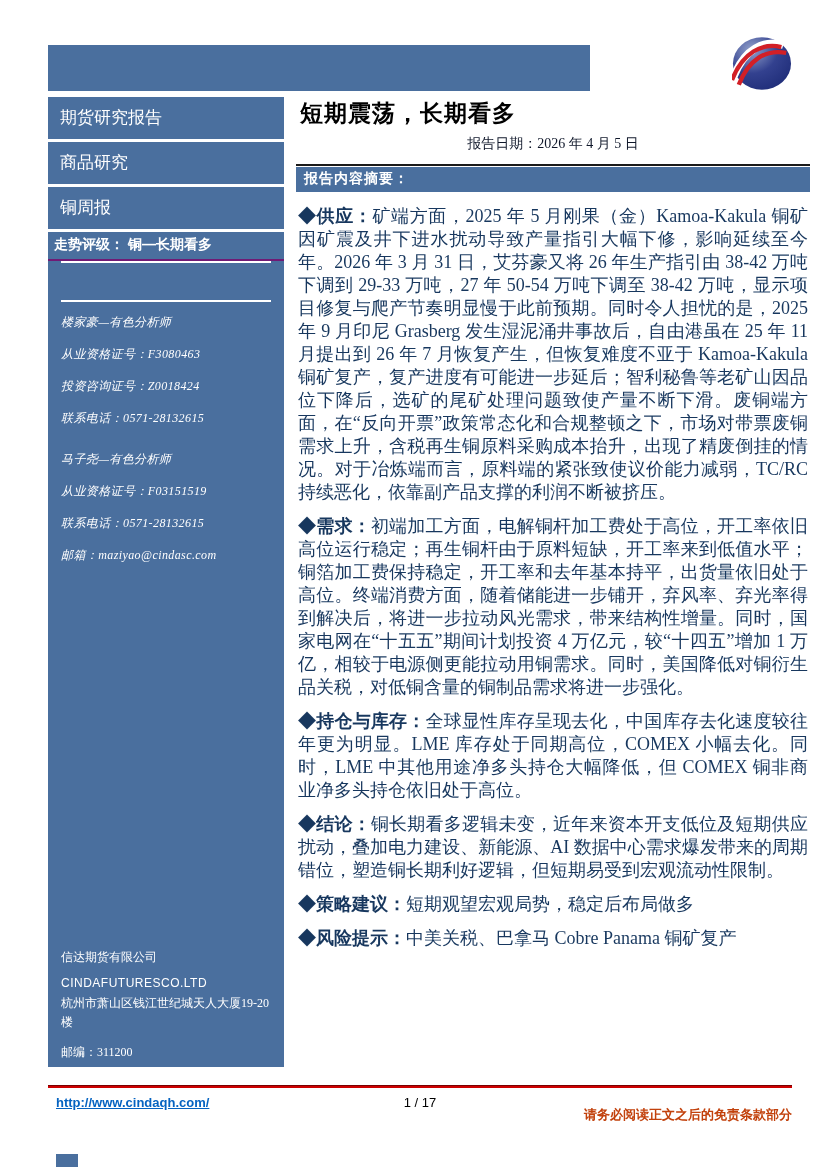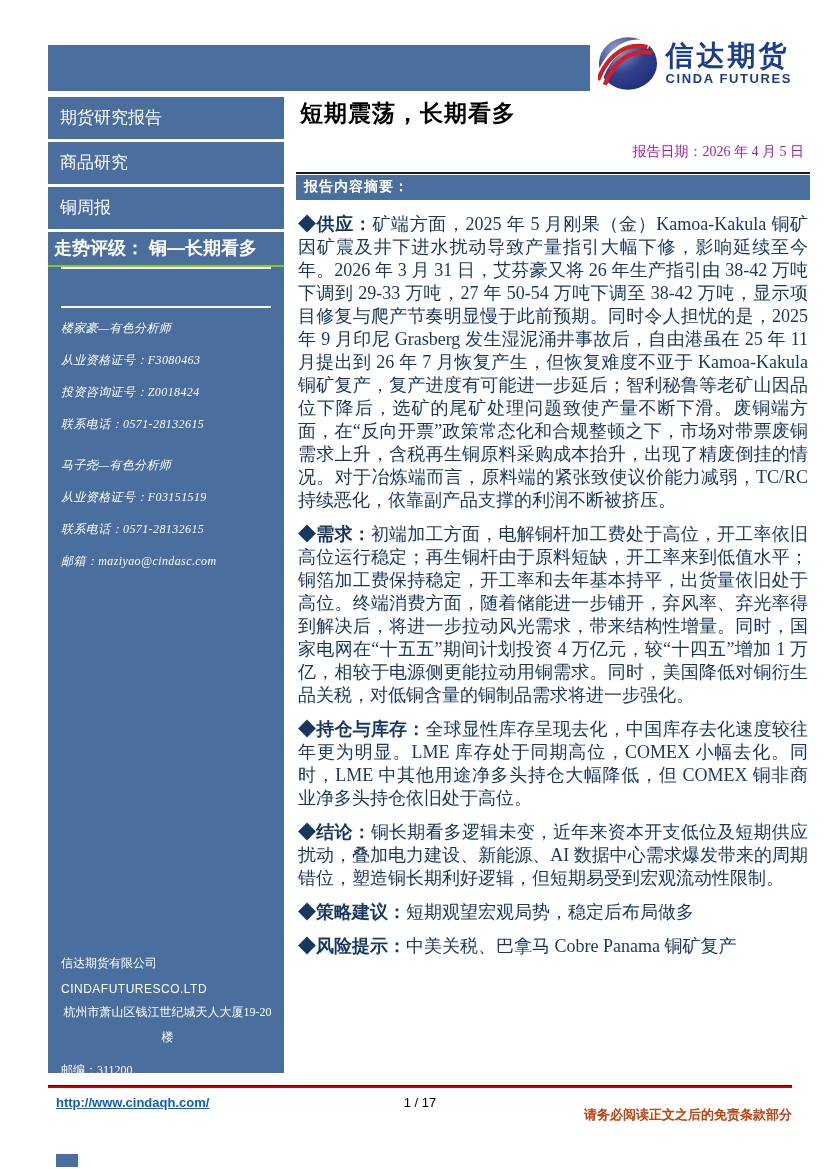--- a/index.html
+++ b/index.html
@@ -16,45 +16,45 @@
   .logo-cn { font-size:28px; font-weight:bold; letter-spacing:3px; line-height:1.05; }
   .logo-en { font-size:13px; font-weight:bold; letter-spacing:1.6px; margin-top:1px; }
 
   
   .sidebar { position:absolute; left:48px; top:97px; width:236px; }
   .side-box {
     background:#4a6f9e; color:#ffffff; font-size:17px;
     padding:9px 0 10px 12px; margin-bottom:3px;
   }
   .rating {
-    background:#4a6f9e; color:#ffffff; font-weight:bold; font-size:18px;
-    padding:4px 0 5px 6px; border-bottom:2px solid #84cc16;
+    background:#4a6f9e; color:#ffffff; font-weight:bold; font-size:14px;
+    padding:4px 0 5px 6px; border-bottom:2px solid #701a75;
   }
   .side-body {
     background:#4a6f9e; color:#ffffff; height:806px; position:relative;
     padding:0 13px; font-family:"Liberation Serif", serif;
   }
   .side-rule { border-top:2px solid #ffffff; margin:0; padding-top:37px; }
   .side-rule-line { border-top:2px solid #ffffff; }
   .analyst { font-size:12px; letter-spacing:0.4px; }
   .analyst div { margin-top:15px;font-style:italic; }
   .analyst .a-name { margin-top:12px; }
   .analyst-2 { margin-top:24px; }
   .company { position:absolute; left:13px; right:10px; top:688px; font-size:12px; }
   .company .c-name { margin-bottom:10px; }
   .company .c-en { font-family:"Liberation Sans", sans-serif; letter-spacing:0.5px; margin-bottom:4px; }
-  .company .c-addr { line-height:25px;text-align:center; }
+  .company .c-addr { line-height:19px; }
   .company .c-post { margin-top:12px; }
 
   
   .main { position:absolute; left:296px; top:98px; width:514px; }
   .title { font-size:23px; font-weight:bold; color:#000000; margin:0 0 0 4px; letter-spacing:1px;
            font-family:"Liberation Sans", sans-serif; }
-  .date-row { display:flex; justify-content:flex-end; margin:14px 6px 0 6px;
-              font-family:"Liberation Serif", serif; font-size:14px; color:#a21caf; }
+  .date-row { display:flex; justify-content:center; margin:6px 6px 0 6px;
+              font-family:"Liberation Serif", serif; font-size:14px; color:#0f172a; }
   .divider { border-top:2px solid #1a1a1a; margin-top:11px; }
   .summary-bar { background:#4a6f9e; color:#ffffff; font-weight:bold; font-size:14px;
                  padding:3px 8px 4px; margin-top:1px; letter-spacing:1px;
                  font-family:"Liberation Serif", serif; }
   .bodytext { margin-top:13px; color:#17375e; font-size:18px; line-height:23px;
               text-align:justify; font-family:"Liberation Serif", serif; }
   .bodytext p { margin:0 0 11px 0; padding:0 2px; }
   .sec-label { font-weight:bold; }
 
   
@@ -81,24 +81,20 @@
           <stop offset="0%" stop-color="#93a2cc"></stop>
           <stop offset="50%" stop-color="#33418f"></stop>
           <stop offset="100%" stop-color="#1d2b76"></stop>
         </radialGradient>
       </defs>
       <ellipse cx="31" cy="28" rx="30" ry="27" fill="url(#g1)"></ellipse>
       <path d="M2 41 C13 13, 33 3, 53 9" stroke="#ffffff" stroke-width="8" fill="none"></path>
       <path d="M0 45 C11 17, 31 6, 51 11" stroke="#d21f26" stroke-width="4.5" fill="none"></path>
       <path d="M7 50 C17 24, 35 13, 56 17" stroke="#d21f26" stroke-width="4.5" fill="none"></path>
     </svg>
-  </span>
-  <span class="logo-text">
-    <div class="logo-cn">信达期货</div>
-    <div class="logo-en">CINDA FUTURES</div>
   </span>
 </div>
 
 <div class="sidebar">
   <div class="side-box">期货研究报告</div>
   <div class="side-box">商品研究</div>
   <div class="side-box">铜周报</div>
   <div class="rating">走势评级： 铜—长期看多</div>
 
   <div class="side-body">

